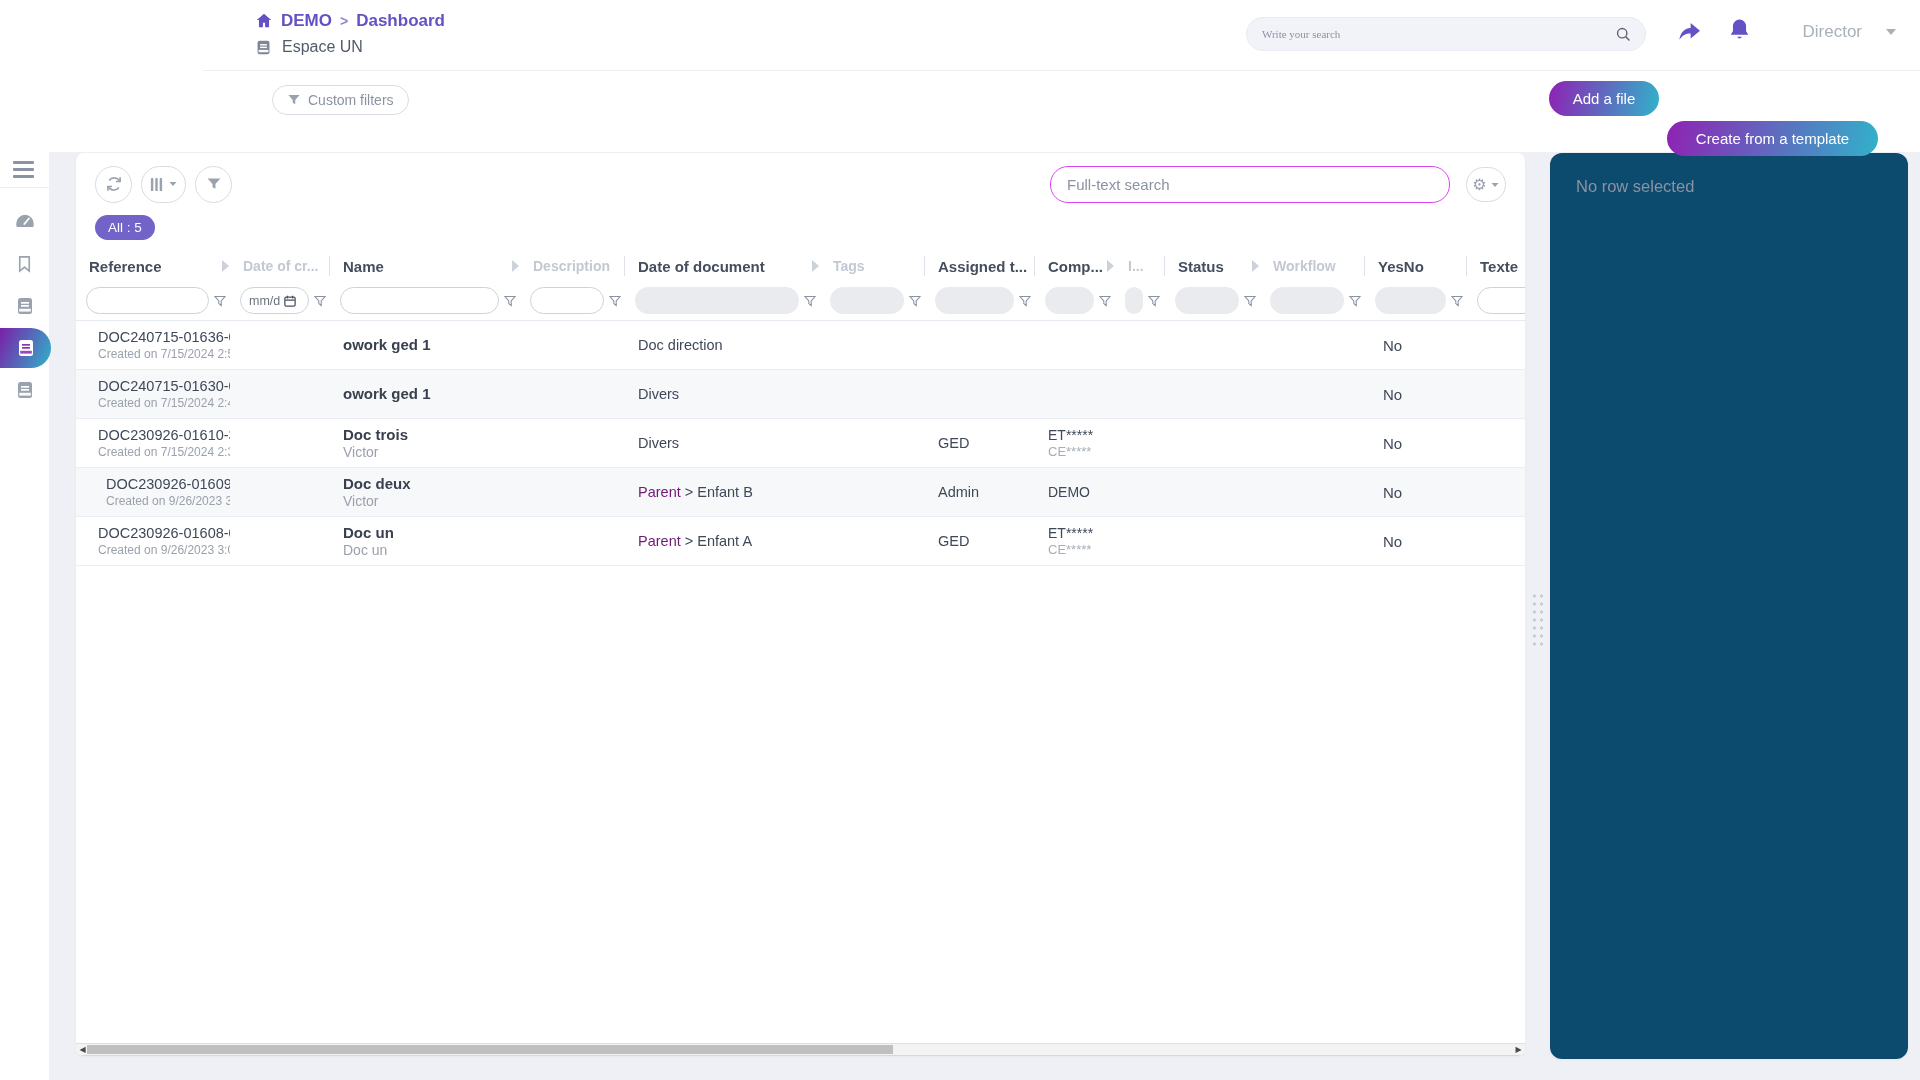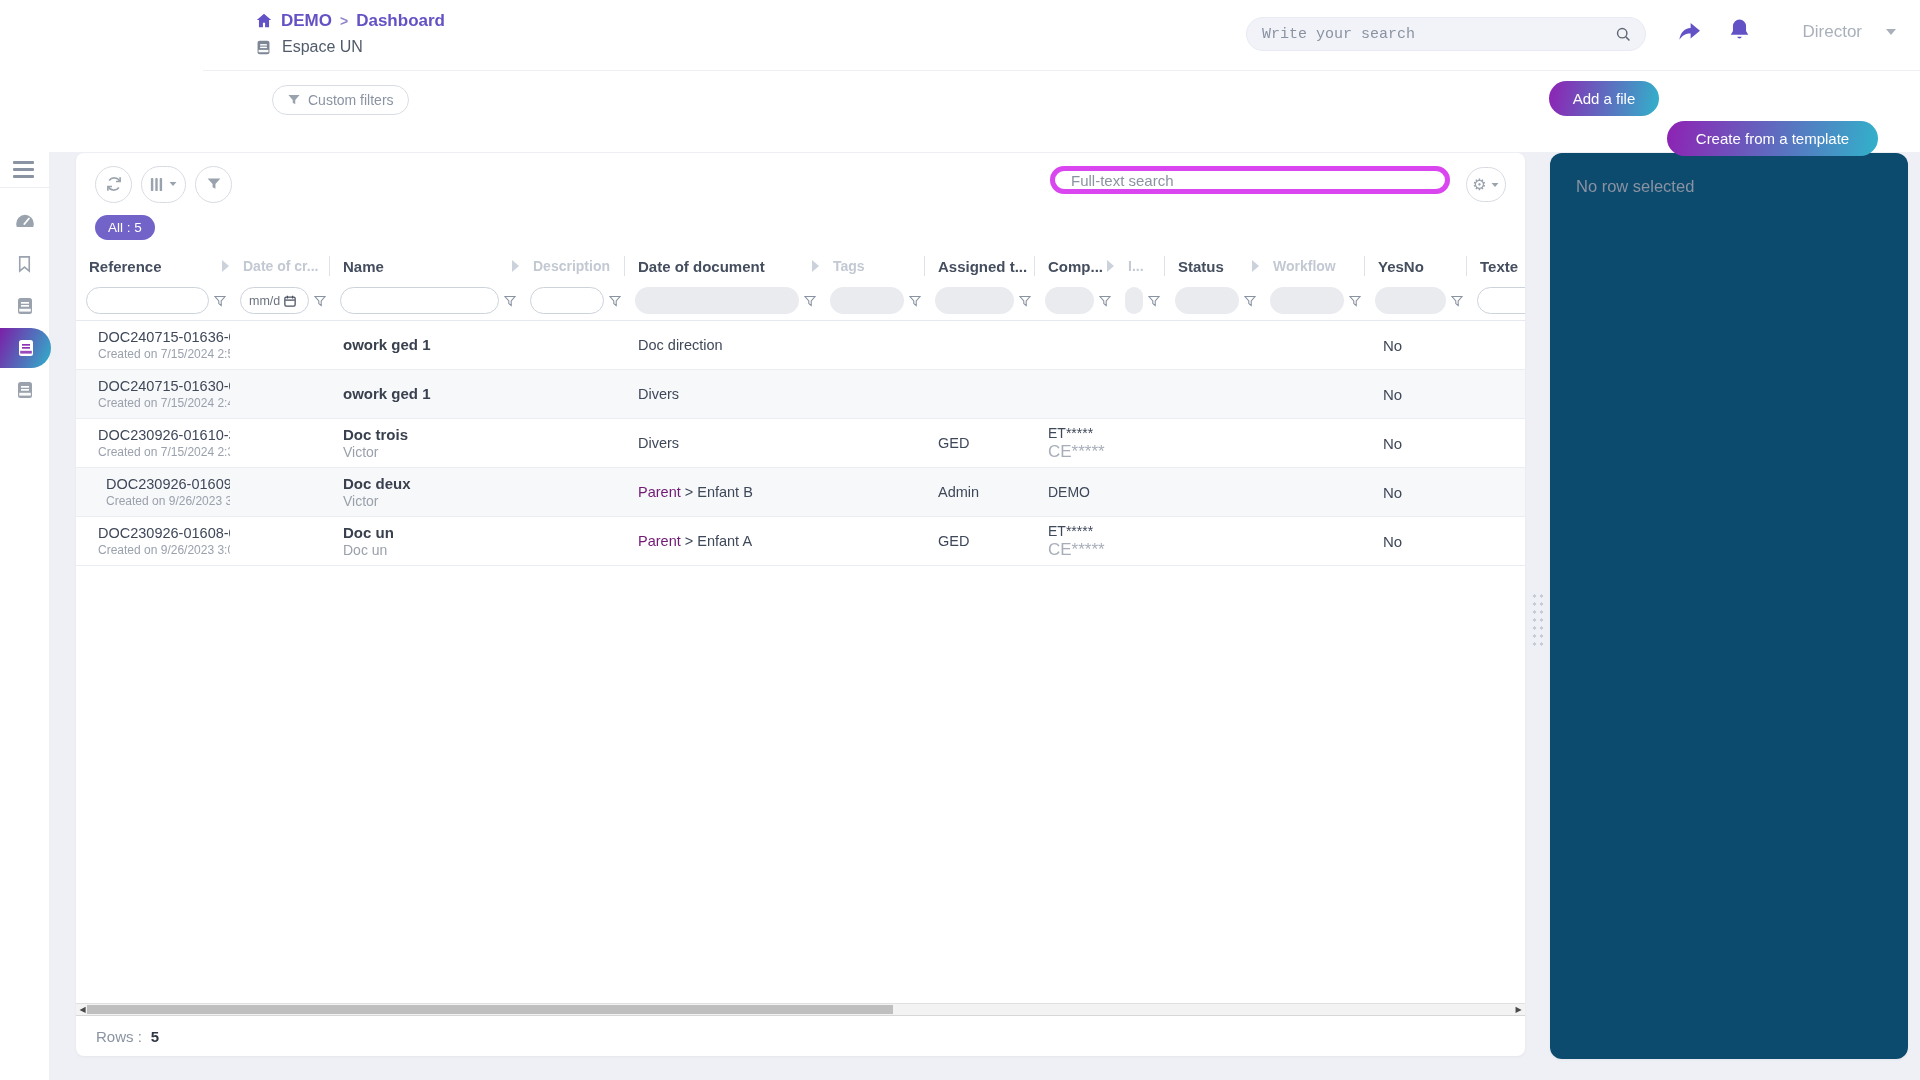--- a/index.html
+++ b/index.html
@@ -17,21 +17,21 @@
     background:linear-gradient(90deg,#7b2ff0,#23c0d8);
     -webkit-background-clip:text; background-clip:text; color:transparent; }
   .crumbs { position:absolute; left:255px; top:11px; }
   .crumb1 { display:flex; align-items:center; gap:8px; font-size:17px; font-weight:bold; color:#6352c5; }
   .crumb-sep { color:#8f86c9; font-size:14px; }
   .crumb2 { display:flex; align-items:center; gap:10px; margin-top:7px; font-size:16px; color:#515b69; }
   .global-search { position:absolute; left:1246px; top:17px; width:400px; height:34px;
     background:#f2f3f9; border:1px solid #e9ebf4; border-radius:17px;
     display:flex; align-items:center; padding:0 13px; }
   .global-search input { flex:1; border:none; background:transparent; outline:none;
-    font-size:15px; color:#14532d; font-family:Liberation Mono, monospace; }
+    font-size:11px; color:#14532d; font-family:Liberation Serif, serif; }
   input::placeholder { color:#8a93a2; opacity:1; }
   .icon-btn { background:none; border:none; padding:0; cursor:pointer; position:absolute; }
   .share-btn { left:1676px; top:18px; }
   .bell-btn  { left:1727px; top:17px; }
   .role-menu { position:absolute; right:24px; top:22px; display:flex; align-items:center; gap:24px;
     color:#a9b0ba; font-size:17px; cursor:pointer; }
   .caret { width:0; height:0; border-left:5px solid transparent; border-right:5px solid transparent;
     border-top:6px solid #a9b0ba; display:inline-block; }
   .header-divider { position:absolute; left:203px; right:0; top:70px; height:1px; background:#edeff4; }
   .custom-filters { position:absolute; left:272px; top:85px; height:30px; padding:0 14px;
@@ -50,22 +50,22 @@
   .sb-item { height:40px; display:flex; align-items:center; justify-content:center; cursor:pointer; margin-top:2px; }
   .sb-active { width:51px; border-radius:0 20px 20px 0;
     background:linear-gradient(115deg,#7b1fa8 0%,#2fb3cb 100%); }
   
   .table-panel { position:absolute; left:76px; top:153px; width:1449px; height:903px;
     background:#fff; border-radius:8px; display:flex; flex-direction:column; overflow:hidden;
     box-shadow:0 1px 3px rgba(40,50,80,.05); }
   .panel-toolbar { position:relative; flex:0 0 62px; display:flex; align-items:center; padding-left:19px; gap:9px; }
   .tb-btn { height:37px; min-width:37px; border:1px solid #d8dce2; border-radius:19px; background:#fff;
     display:flex; align-items:center; justify-content:center; gap:4px; cursor:pointer; padding:0 7px; }
-  .fulltext { position:absolute; left:974px; top:13px; width:400px; height:28px;
-    border:5px solid #d946ef; border-radius:18px; padding:0 16px; outline:none;
+  .fulltext { position:absolute; left:974px; top:13px; width:400px; height:37px;
+    border:1px solid #d946ef; border-radius:18px; padding:0 16px; outline:none;
     font-size:15px; color:#5b6472; font-family:inherit; background:#fff; }
   .gear-btn { position:absolute; left:1390px; top:14px; width:40px; height:35px;
     border:1px solid #d8dce2; border-radius:18px; background:#fff; display:flex;
     align-items:center; justify-content:center; gap:3px; cursor:pointer; color:#9aa3ad; font-size:16px; }
   .badge-row { flex:0 0 36px; padding-left:19px; }
   .badge { display:inline-flex; background:#7263c8; color:#fff; border-radius:14px;
     padding:5px 13px; font-size:13.5px; cursor:pointer; }
   .thead { display:flex; flex:0 0 30px; align-items:center;text-align:right; }
   .th { position:relative; height:100%; display:flex; align-items:center; padding-left:13px;
     font-weight:bold; font-size:15px; color:#454e5e; white-space:nowrap; overflow:hidden; cursor:pointer; flex:0 0 auto; }
@@ -90,21 +90,21 @@
   .trow.alt { background:#f7f8fa; }
   .td { padding-left:13px; overflow:hidden; white-space:nowrap; flex:0 0 auto; }
   .td-ref { display:flex; align-items:center; gap:8px; padding-left:14px; }
   .r1 { font-size:14.5px; color:#3f4859; }
   .r2 { font-size:12px; color:#9aa1ac; margin-top:2px; }
   .n1 { font-weight:bold; font-size:15px; color:#39404e; }
   .n2 { font-size:14px; color:#9aa1ac; margin-top:1px; }
   .type-prefix { color:#701a75; margin-right:4px; }
   .type-prefix:empty { margin-right:0; }
   .cmp1 { font-size:14px; color:#3f4859; }
-  .cmp2 { font-size:17px; color:#a7aeb9; margin-top:1px; }
+  .cmp2 { font-size:13px; color:#a7aeb9; margin-top:1px; }
   .spacer { flex:1 1 auto; }
   
   .hscroll { flex:0 0 13px; background:#f3f3f3; border-top:1px solid #e0e0e0; border-bottom:1px solid #d7d7d7;
     position:relative; display:flex; align-items:center; }
   .hs-arrow { width:13px; font-size:8px; color:#4a4a4a; text-align:center; line-height:11px; cursor:pointer; flex:0 0 auto; }
   .hs-arrow.right { position:absolute; right:0; }
   .hs-thumb { position:absolute; left:11px; width:806px; top:1px; bottom:1px; background:#bfbfbf; cursor:grab; }
   .tfooter { flex:0 0 40px; display:flex; align-items:center; padding-left:20px; font-size:15px; color:#8a93a2; gap:9px; }
   .tfooter b { color:#2f3744; font-size:15px; }
   
@@ -560,23 +560,19 @@
   </div>
 
   <div class="spacer"></div>
 
   <div class="hscroll">
     <div class="hs-arrow">◀</div>
     <div class="hs-thumb"></div>
     <div class="hs-arrow right">▶</div>
   </div>
 
-  <div class="tfooter">
-    <span>Rows :</span>
-    <b>5</b>
-  </div>
 </section>
 
 <div class="drag-handle"></div>
 
 <aside class="detail-panel">
   <div class="detail-empty">No row selected</div>
 </aside>
 
 </body></html>

